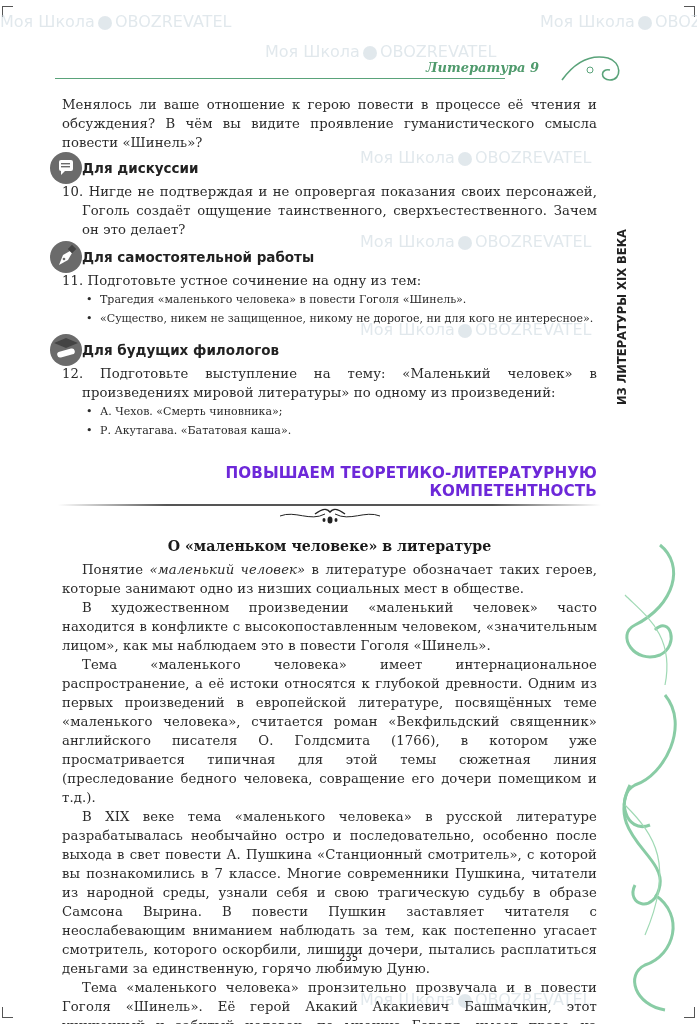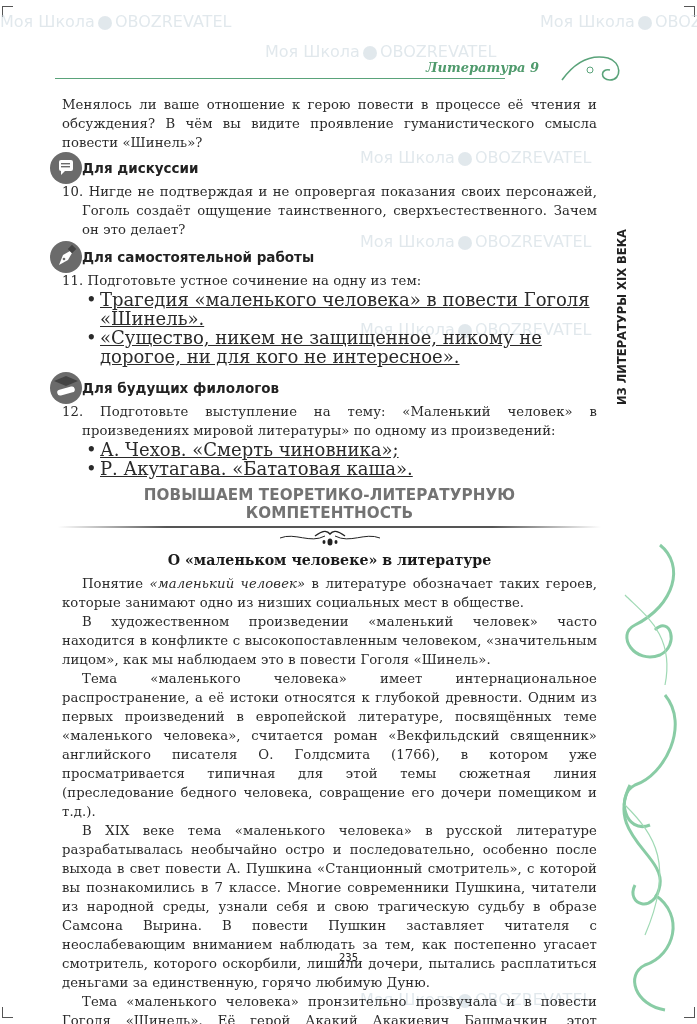--- a/index.html
+++ b/index.html
@@ -25,30 +25,30 @@
   .page { position: absolute; left: 62px; top: 95px; width: 535px; }
   .p { font-size: 13.2px; line-height: 19px; margin: 0; text-align: justify; letter-spacing: 0.1px; }
   .indent { text-indent: 20px; }
   .hang { padding-left: 20px; text-indent: -20px; }
 
   .section-head { position: relative; height: 24px; margin: 4px 0 0 0; }
   .section-head .icon { position: absolute; left: -12px; top: -6px; width: 32px; height: 32px; border-radius: 50%; background: #6b6b6b; }
   .section-head .label { position: absolute; left: 20px; top: 2px; font-family: "DejaVu Sans", sans-serif; font-weight: bold; font-size: 13.5px; color: #222; }
 
   .bullets { margin: 0; padding: 0 0 0 24px; list-style: none; }
-  .bullets li { font-size: 18px; line-height: 19px; position: relative; padding-left: 14px; text-decoration: underline; }
+  .bullets li { font-size: 11px; line-height: 19px; position: relative; padding-left: 14px; }
   .bullets li::before { content: "•"; position: absolute; left: 0; top: 0; }
 
   .big-heading {
-    margin-top: 8px; font-family: "DejaVu Sans", sans-serif; font-weight: bold; font-size: 15.2px;
-    color: #737373; text-align: center; letter-spacing: 0.1px;
+    margin-top: 24px; font-family: "DejaVu Sans", sans-serif; font-weight: bold; font-size: 15.2px;
+    color: #6d28d9; text-align: right; letter-spacing: 0.1px;
   }
   .heading-rule { height: 2px; margin: 4px -4px 0 -4px; background: linear-gradient(to right, #ffffff, #555 20%, #555 80%, #ffffff); }
   .ornament { text-align: center; margin: 2px 0 4px 0; height: 18px; }
-  .sub-heading { text-align: center; font-weight: bold; font-size: 14.2px; margin: 4px 0 6px 0; color: #1a1a1a; }
+  .sub-heading { text-align: center; font-weight: bold; font-size: 14.2px; margin: 12px 0 6px 0; color: #1a1a1a; }
 
   .side-label {
     position: absolute; left: 612px; top: 237px; width: 20px; height: 160px;
   }
   .side-label span {
     position: absolute; left: 50%; top: 50%; transform: translate(-50%, -50%) rotate(-90deg);
     white-space: nowrap; font-family: "DejaVu Sans", sans-serif; font-weight: bold; font-size: 11.5px; color: #222;
   }
   .vine { position: absolute; left: 605px; top: 535px; }
 

